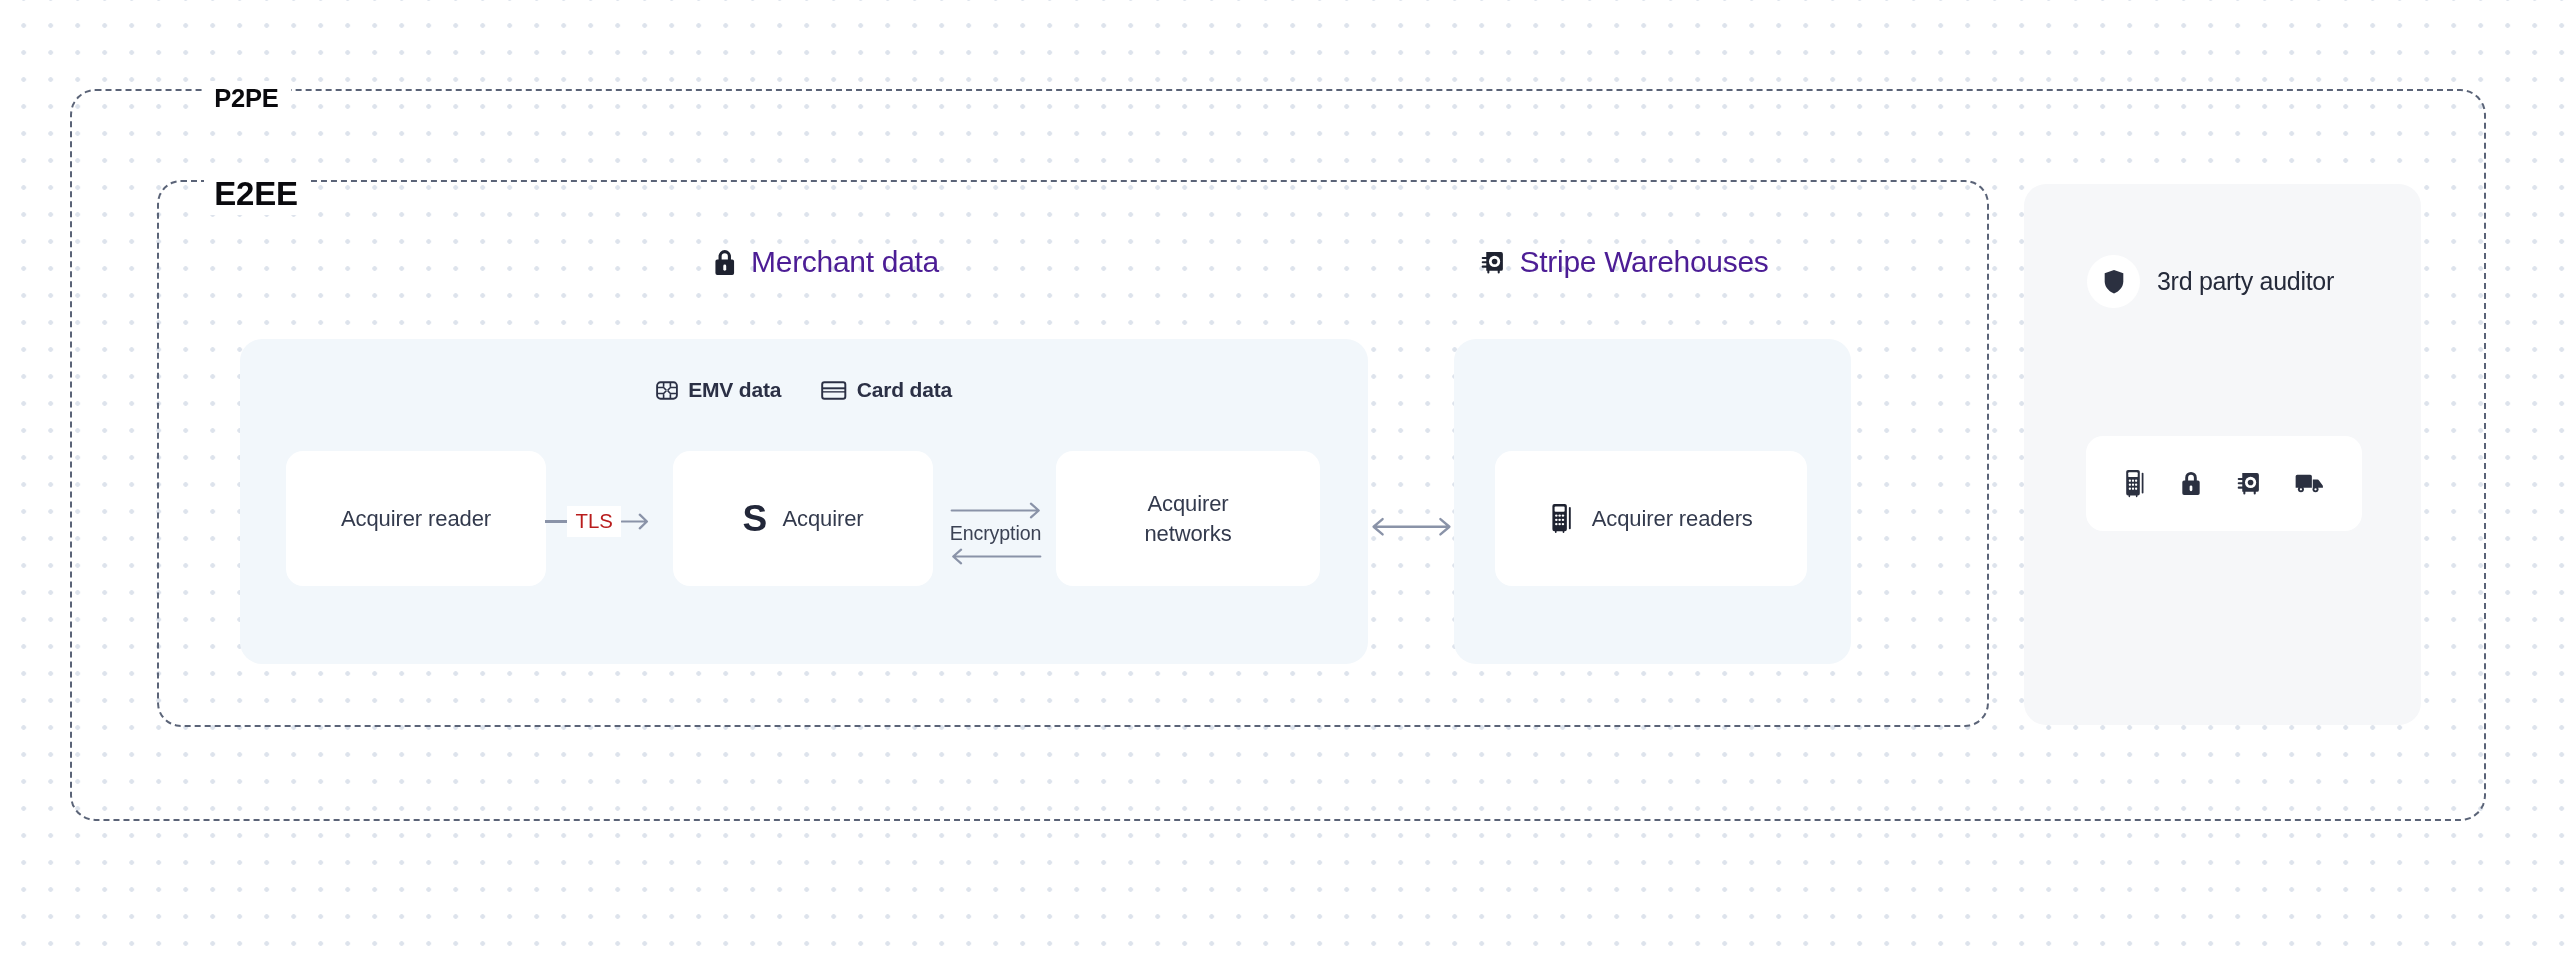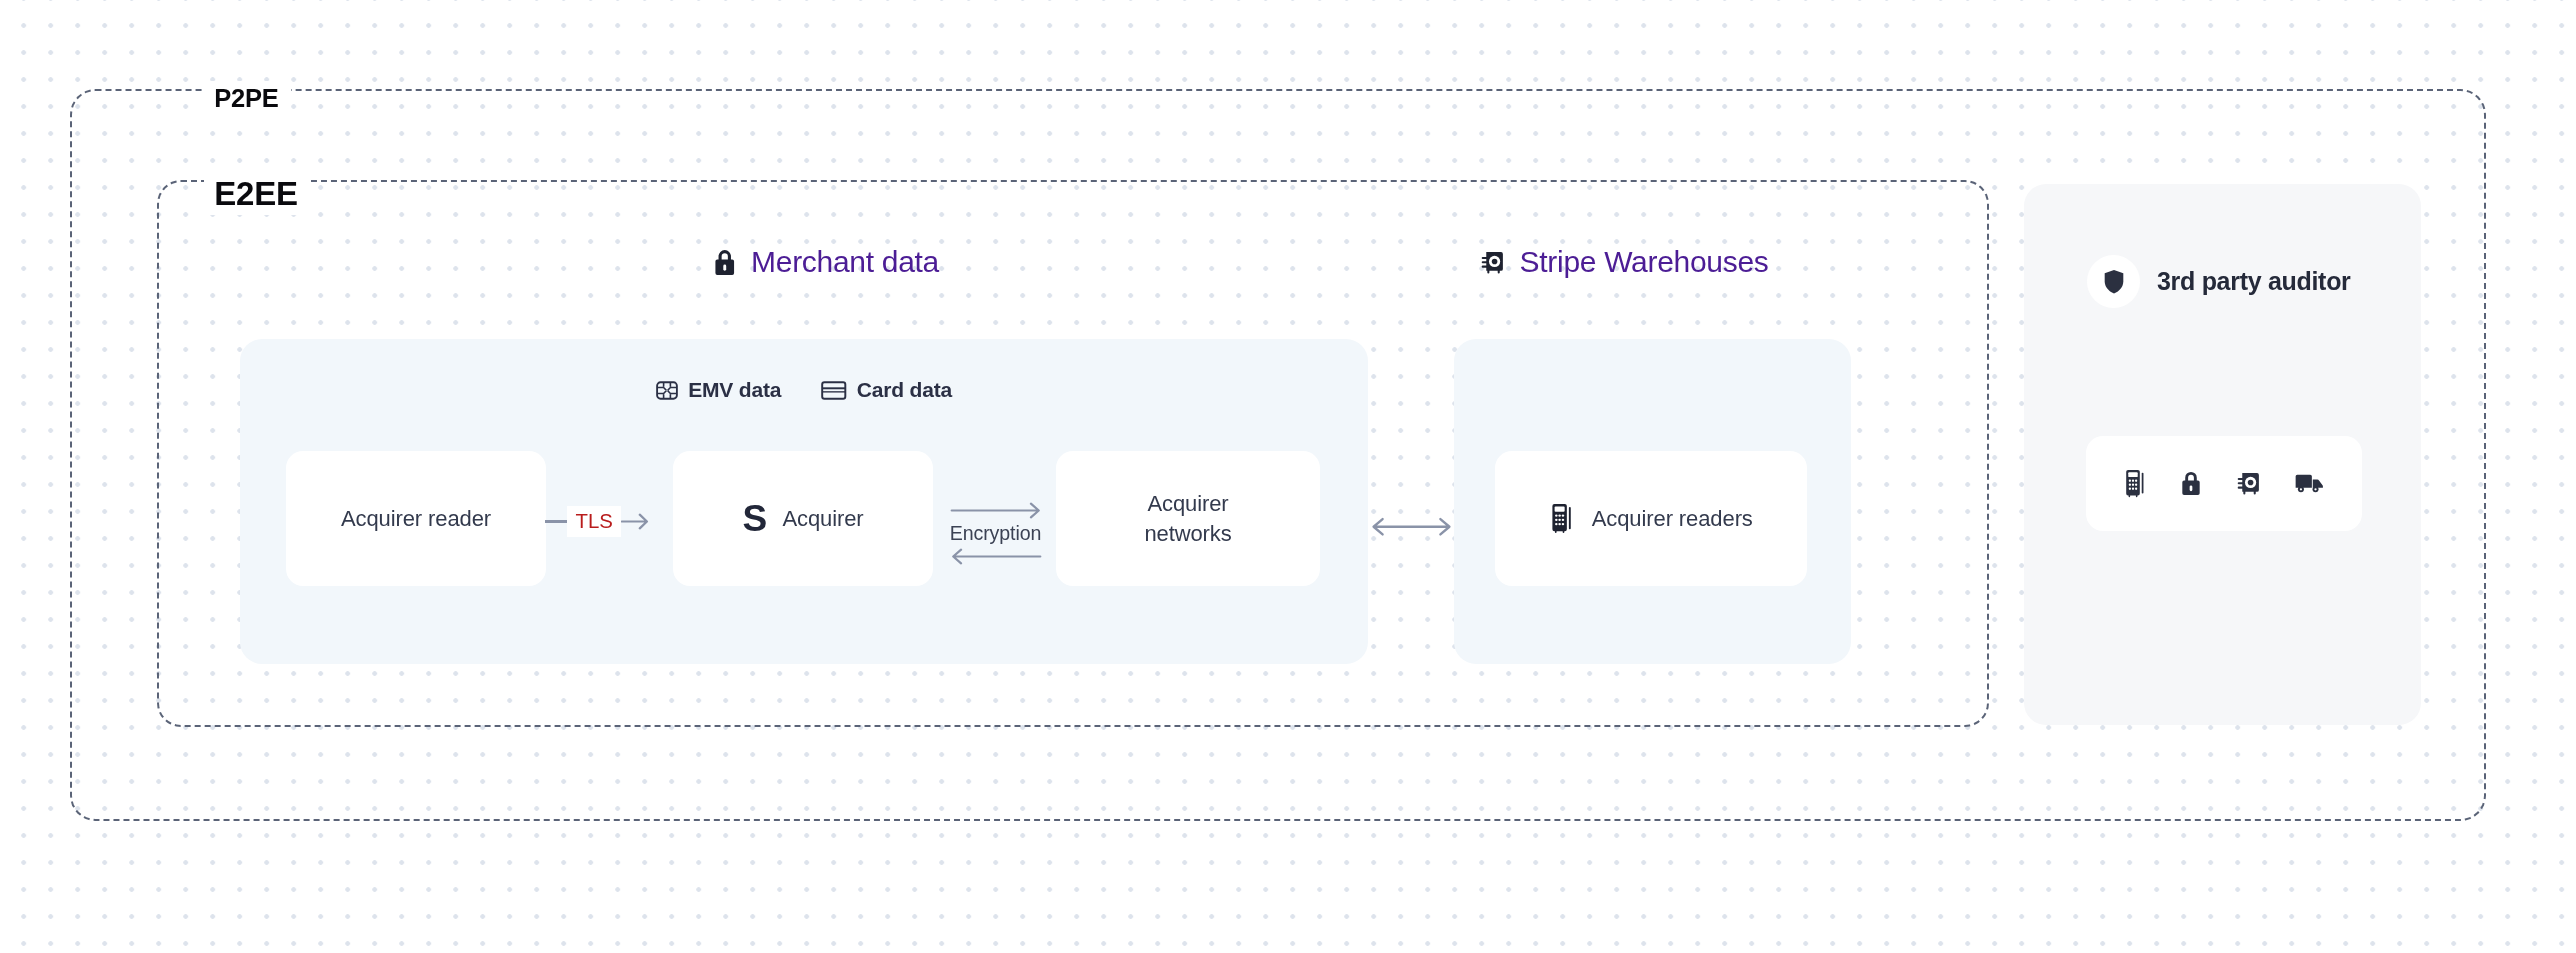--- a/index.html
+++ b/index.html
@@ -96,21 +96,21 @@
     height: 53px;
     border-radius: 50%;
     background: #ffffff;
     display: flex;
     align-items: center;
     justify-content: center;
     flex: 0 0 auto;
   }
   .head-auditor .head-label {
     font-size: 25px;
-    font-weight: bold;
+    font-weight: normal;
     color: #252a3a;
     letter-spacing: -0.3px;
   }
 
   
   .merchant-panel {
     position: absolute;
     left: 240px;
     top: 339px;
     width: 1128px;

